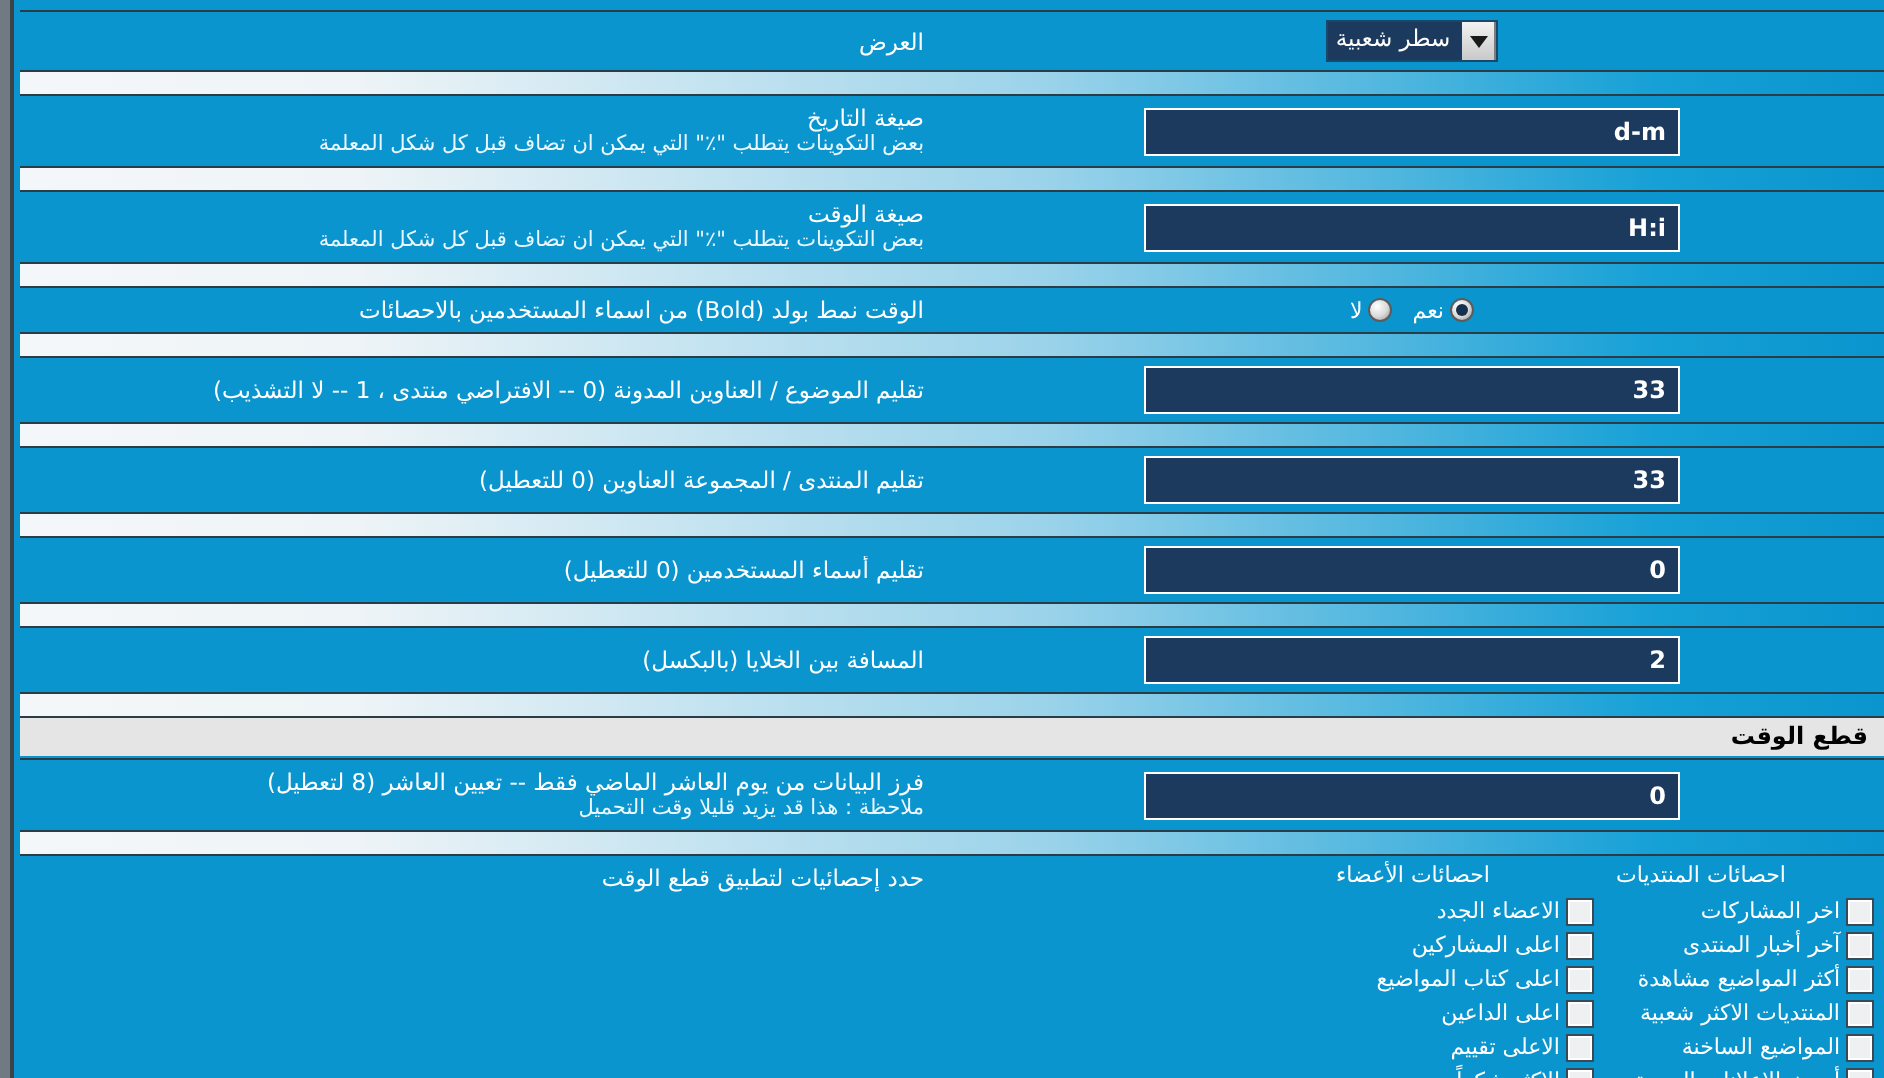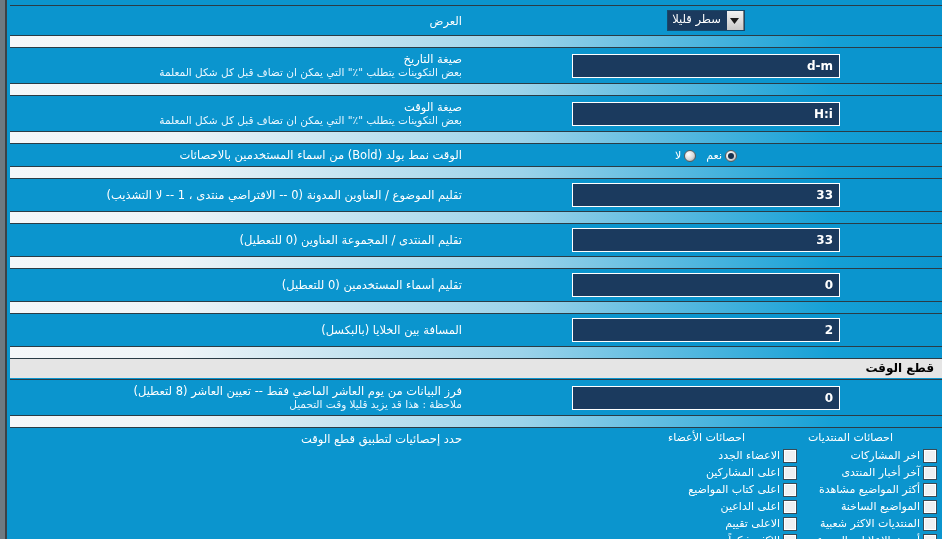--- a/index.html
+++ b/index.html
@@ -142,21 +142,21 @@
   .radios {
     direction: rtl;
     display: flex;
     align-items: center;
     gap: 10px;
     color: #ffffff;
     font-size: 11px;
   }
   .radio-opt {
     display: inline-flex;
-    align-items: flex-end;
+    align-items: flex-start;
     gap: 3px;
     white-space: nowrap;
   }
   .radio {
     width: 12px;
     height: 12px;
     border-radius: 50%;
     background: radial-gradient(circle at 35% 32%, #ffffff 0%, #d9d9d9 55%, #8d8d8d 100%);
     border: 1px solid #5c5c5c;
     box-sizing: border-box;
@@ -259,21 +259,21 @@
     <div class="sep plain" style="height:6px;border-top:none;"></div>
 
     <div class="row">
       <div class="field-cell">
         <div class="selwrap">
           <span class="arrow">
             <svg width="9" height="6" viewBox="0 0 9 6">
                 <path d="M0 0 L9 0 L4.5 6 Z" fill="#1a1a1a"></path>
               </svg>
           </span>
-          <span class="selval">سطر قليلا</span>
+          <span class="selval">سطر شعبية</span>
         </div>
       </div>
       <div class="label-cell">
         <span class="title">العرض</span>
       </div>
     </div>
 
     <div class="sep"></div>
 
     <div class="row">
@@ -394,25 +394,25 @@
           <div class="copt">
             <span class="cbox"></span>
             <span class="ctext">آخر أخبار المنتدى</span>
           </div>
           <div class="copt">
             <span class="cbox"></span>
             <span class="ctext">أكثر المواضيع مشاهدة</span>
           </div>
           <div class="copt">
             <span class="cbox"></span>
+            <span class="ctext">المنتديات الاكثر شعبية</span>
+          </div>
+          <div class="copt">
+            <span class="cbox"></span>
             <span class="ctext">المواضيع الساخنة</span>
-          </div>
-          <div class="copt">
-            <span class="cbox"></span>
-            <span class="ctext">المنتديات الاكثر شعبية</span>
           </div>
           <div class="copt">
             <span class="cbox"></span>
             <span class="ctext">أحدث الإعلانات المبوبة</span>
           </div>
 
         </div>
 
         <div class="ccol wide">
           <div class="chead">احصائات الأعضاء</div>

